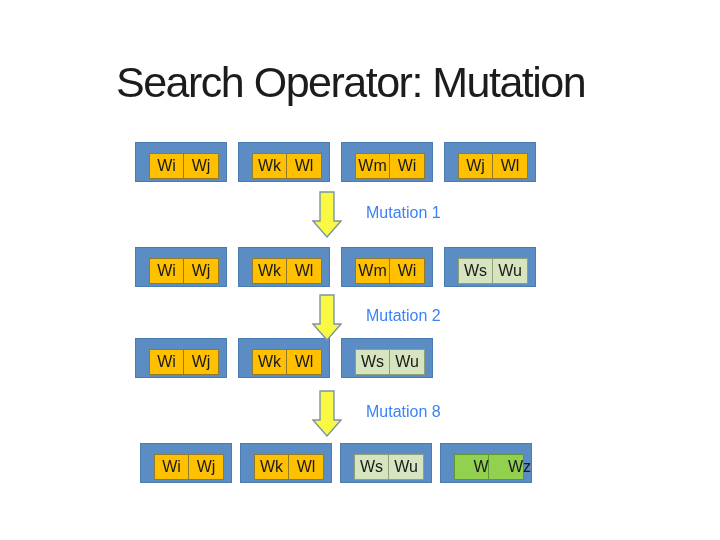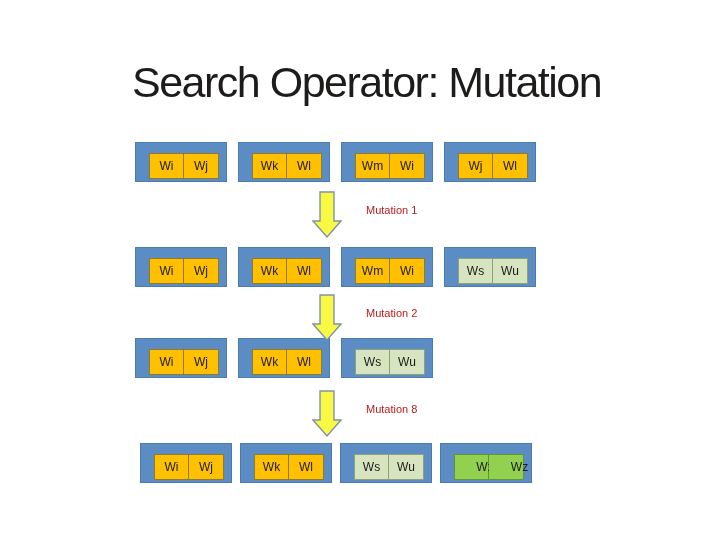--- a/index.html
+++ b/index.html
@@ -1,58 +1,58 @@
 <!DOCTYPE html>
 <html style="--container-blue: #5B8DC4; --container-blue-border: #4A7CB0; --gold: #FFC000; --gold-border: #8F7A2E; --pale-green: #D6E4C0; --pale-green-border: #8FA07A; --green: #92D050; --green-border: #5F9636; --arrow-yellow: #F9F943; --arrow-border: #7E93AD; --text: #1A1A1A;"><head>
 <meta charset="utf-8">
 <style>
   html,body{margin:0;padding:0;background:#ffffff;}
   .slide{
     position:relative;width:720px;height:540px;background:#ffffff;
     font-family:"Liberation Sans",sans-serif;overflow:hidden;
   }
   .title{
-    position:absolute;left:132px;top:61px;
+    position:absolute;left:116px;top:61px;
     font-size:43px;line-height:1;letter-spacing:-1.5px;
     color:#1e1b1b;white-space:nowrap;font-weight:400;
   }
   
   .row{position:absolute;display:flex;gap:11px;height:40px;}
   #rows .row:nth-child(1){top:142px;left:135px;}
   #rows .row:nth-child(2){top:247px;left:135px;}
   #rows .row:nth-child(3){top:338px;left:135px;}
   #rows .row:nth-child(4){top:443px;left:140px;gap:8px;}
   .group{
     width:92px;height:40px;box-sizing:border-box;
     background:var(--container-blue);
     border:1px solid var(--container-blue-border);
     display:flex;justify-content:center;align-items:flex-start;
     padding-top:10px;flex:0 0 auto;
   }
   .pair{display:flex;height:26px;transform:translateX(3px);}
   .cell{
     width:35px;height:26px;box-sizing:border-box;flex:0 0 auto;
     display:flex;align-items:center;justify-content:center;
-    font-size:12px;color:var(--text);
+    font-size:16px;color:var(--text);
   }
   .pair--gold .cell{background:var(--gold);border:1px solid var(--gold-border);}
   .pair--gold .cell + .cell{border-left:none;}
   .pair--pale-green .cell{background:var(--pale-green);border:1px solid var(--pale-green-border);}
   .pair--pale-green .cell + .cell{border-left:none;}
   .pair--green .cell{background:var(--green);border:1px solid var(--green-border);padding-left:27px;}
   .pair--green .cell + .cell{border-left:none;}
   
   .arrow{position:absolute;left:312px;width:220px;height:50px;}
   #arrows .arrow:nth-child(1){top:191px;}
   #arrows .arrow:nth-child(2){top:294px;}
   #arrows .arrow:nth-child(3){top:390px;}
   .arrow svg{display:block;}
   .arrow .label{
     position:absolute;left:54px;top:13px;
-    font-size:11px;color:#b91c1c;white-space:nowrap;
+    font-size:16px;color:#3b82f6;white-space:nowrap;
   }
 </style>
 </head>
 <body>
 
 <div class="slide">
   <div class="title">Search Operator: Mutation</div>
   <div id="rows">
       <div class="row">
         <div class="group">

